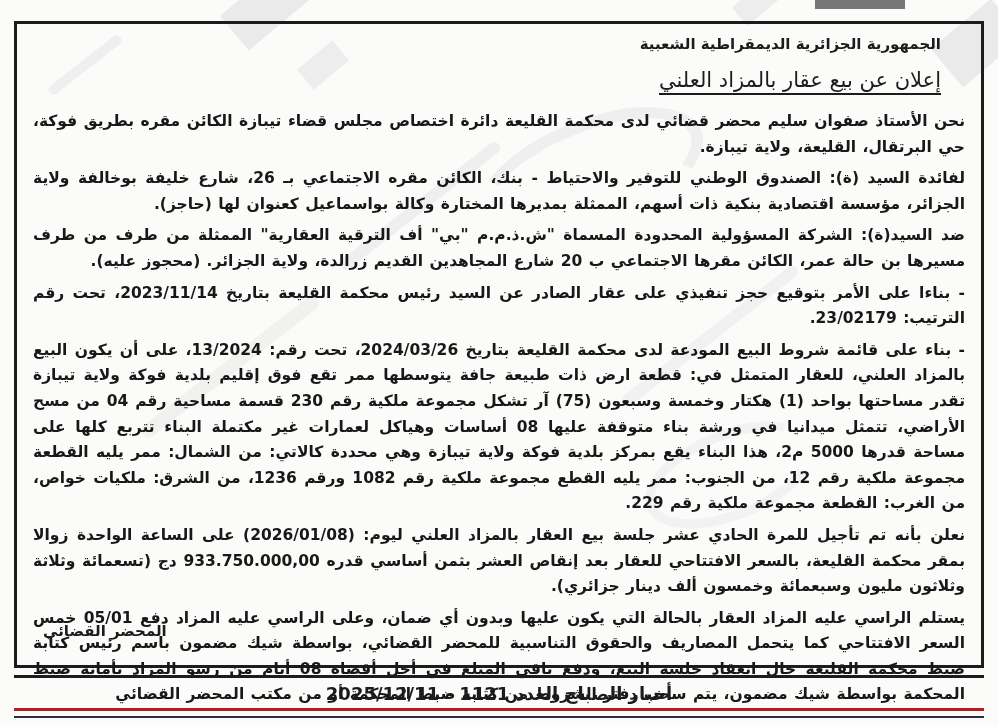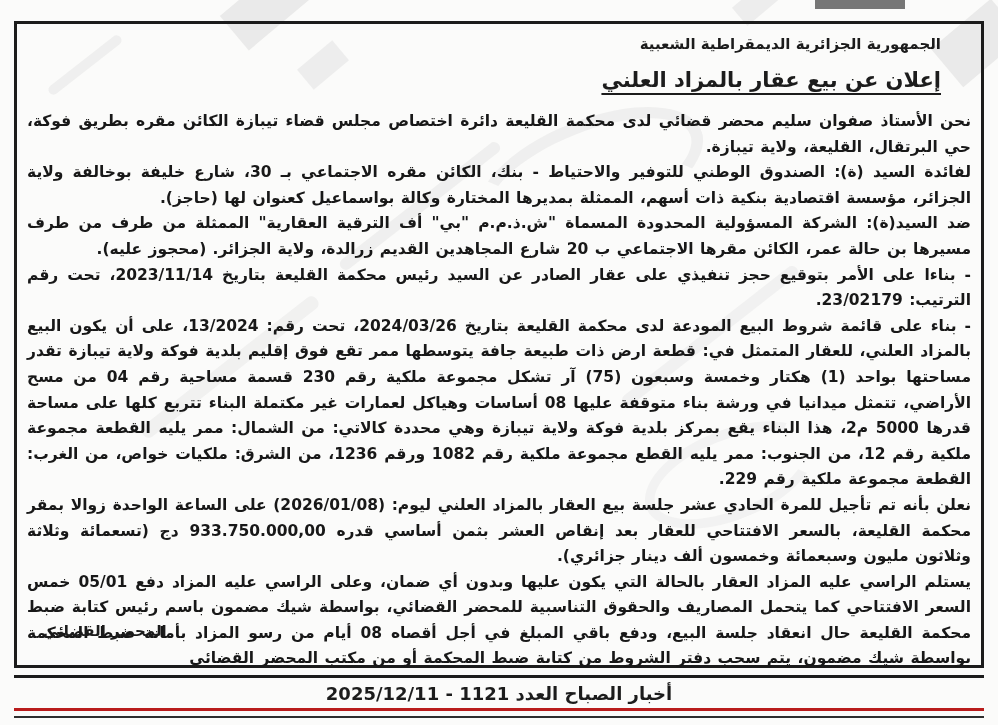--- a/index.html
+++ b/index.html
@@ -31,37 +31,37 @@
   .header-line {
     text-align: right;
     padding: 5px 30px 0 0;
     font-size: 15px;
     font-weight: 700;
   }
   .doc-title {
     text-align: right;
     padding: 15px 30px 0 0;
     font-size: 21px;
-    font-weight: 700;
+    font-weight: 400;
   }
   .doc-title .u {
     text-decoration: underline;
     text-decoration-thickness: 2px;
     text-underline-offset: 6px;
   }
   .body-text {
     margin-top: 17px;
     font-size: 15.5px;
     font-weight: 700;
     line-height: 25.6px;
     text-align: justify;
     word-spacing: 1px;
     color: #181818;
   }
-  .body-text p { margin: 0; }
+  .body-text p { margin: 6px; }
   .signature {
     position: absolute;
     left: 18px; top: 598px;
     font-size: 15px;
     font-weight: 700;
     direction: rtl;
     margin-left: 8px;
   }
   
   .footer-band {
@@ -100,21 +100,21 @@
 
 <div class="frame">
   <div class="header-line">الجمهورية الجزائرية الديمقراطية الشعبية</div>
 
   <div class="doc-title">
     <span class="u">إعلان عن بيع عقار بالمزاد العلني</span>
   </div>
 
   <div class="body-text">
     <p>نحن الأستاذ صفوان سليم محضر قضائي لدى محكمة القليعة دائرة اختصاص مجلس قضاء تيبازة الكائن مقره بطريق فوكة، حي البرتقال، القليعة، ولاية تيبازة.</p>
-    <p>لفائدة السيد (ة): الصندوق الوطني للتوفير والاحتياط - بنك، الكائن مقره الاجتماعي بـ 30، شارع خليفة بوخالفة ولاية الجزائر، مؤسسة اقتصادية بنكية ذات أسهم، الممثلة بمديرها المختارة وكالة بواسماعيل كعنوان لها (حاجز).</p>
+    <p>لفائدة السيد (ة): الصندوق الوطني للتوفير والاحتياط - بنك، الكائن مقره الاجتماعي بـ 26، شارع خليفة بوخالفة ولاية الجزائر، مؤسسة اقتصادية بنكية ذات أسهم، الممثلة بمديرها المختارة وكالة بواسماعيل كعنوان لها (حاجز).</p>
     <p>ضد السيد(ة): الشركة المسؤولية المحدودة المسماة "ش.ذ.م.م "بي" أف الترقية العقارية" الممثلة من طرف من طرف مسيرها بن حالة عمر، الكائن مقرها الاجتماعي ب 20 شارع المجاهدين القديم زرالدة، ولاية الجزائر. (محجوز عليه).</p>
     <p>- بناءا على الأمر بتوقيع حجز تنفيذي على عقار الصادر عن السيد رئيس محكمة القليعة بتاريخ 2023/11/14، تحت رقم الترتيب: 23/02179.</p>
     <p>- بناء على قائمة شروط البيع المودعة لدى محكمة القليعة بتاريخ 2024/03/26، تحت رقم: 13/2024، على أن يكون البيع بالمزاد العلني، للعقار المتمثل في: قطعة ارض ذات طبيعة جافة يتوسطها ممر تقع فوق إقليم بلدية فوكة ولاية تيبازة تقدر مساحتها بواحد (1) هكتار وخمسة وسبعون (75) آر تشكل مجموعة ملكية رقم 230 قسمة مساحية رقم 04 من مسح الأراضي، تتمثل ميدانيا في ورشة بناء متوقفة عليها 08 أساسات وهياكل لعمارات غير مكتملة البناء تتربع كلها على مساحة قدرها 5000 م2، هذا البناء يقع بمركز بلدية فوكة ولاية تيبازة وهي محددة كالاتي: من الشمال: ممر يليه القطعة مجموعة ملكية رقم 12، من الجنوب: ممر يليه القطع مجموعة ملكية رقم 1082 ورقم 1236، من الشرق: ملكيات خواص، من الغرب: القطعة مجموعة ملكية رقم 229.</p>
     <p>نعلن بأنه تم تأجيل للمرة الحادي عشر جلسة بيع العقار بالمزاد العلني ليوم: (2026/01/08) على الساعة الواحدة زوالا بمقر محكمة القليعة، بالسعر الافتتاحي للعقار بعد إنقاص العشر بثمن أساسي قدره 933.750.000,00 دج (تسعمائة وثلاثة وثلاثون مليون وسبعمائة وخمسون ألف دينار جزائري).</p>
     <p>يستلم الراسي عليه المزاد العقار بالحالة التي يكون عليها وبدون أي ضمان، وعلى الراسي عليه المزاد دفع 05/01 خمس السعر الافتتاحي كما يتحمل المصاريف والحقوق التناسبية للمحضر القضائي، بواسطة شيك مضمون باسم رئيس كتابة ضبط محكمة القليعة حال انعقاد جلسة البيع، ودفع باقي المبلغ في أجل أقصاه 08 أيام من رسو المزاد بأمانة ضبط المحكمة بواسطة شيك مضمون، يتم سحب دفتر الشروط من كتابة ضبط المحكمة أو من مكتب المحضر القضائي</p>
   </div>
 
   <div class="signature">المحضر القضائي</div>
 </div>
 

